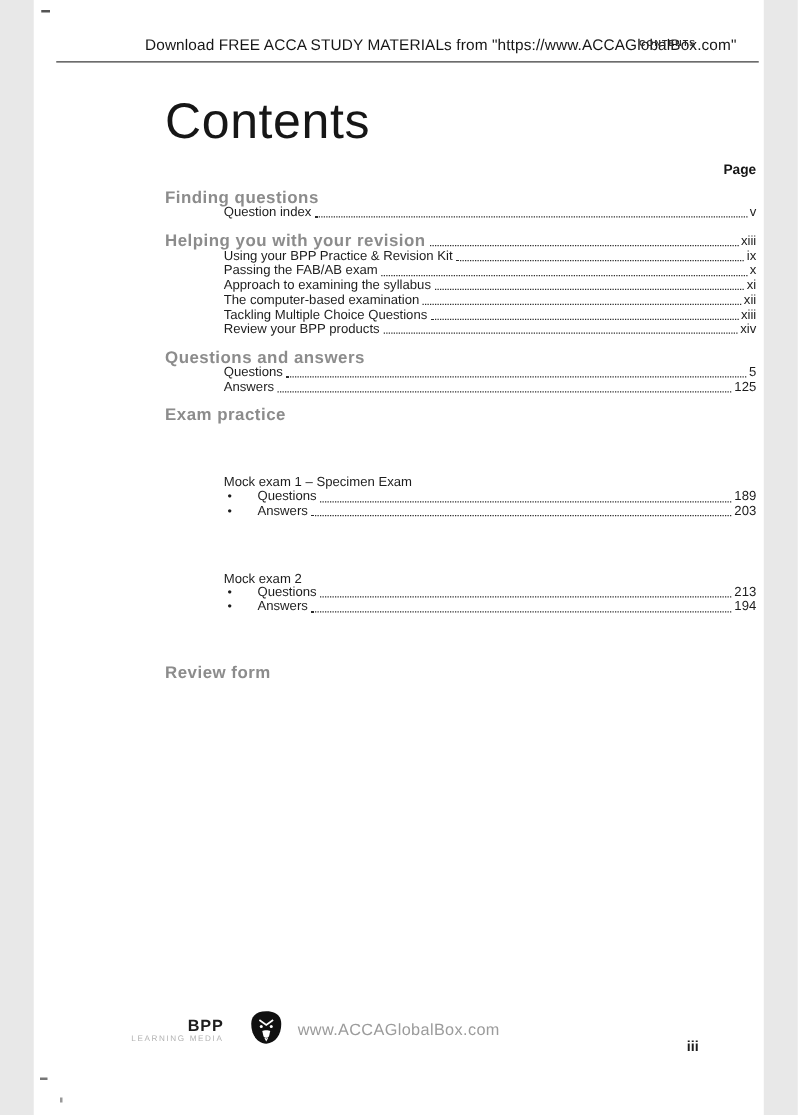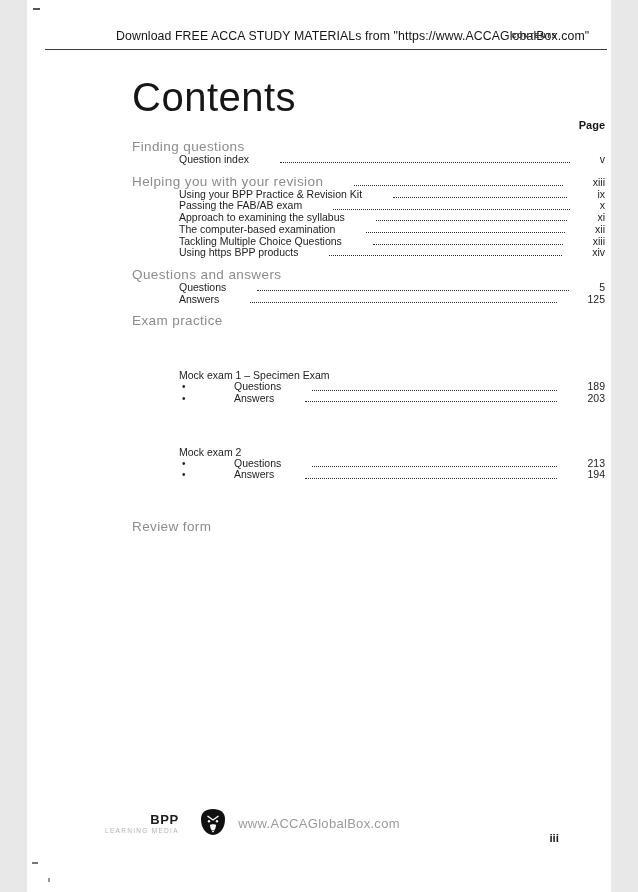--- a/index.html
+++ b/index.html
@@ -55,43 +55,42 @@
     width: 473px;
   }
   .page-title {
     font-size: 40px;
     font-weight: 300;
     letter-spacing: 0.5px;
     line-height: 42px;
     color: #161616;
   }
   .page-col-label {
-    margin-top: 1px;
+    margin-top: 12px;
     text-align: right;
     font-size: 11px;
     font-weight: bold;
     color: #161616;
   }
 
   .toc-section { margin-top: 8px; }
   .section-heading {
     font-size: 13.5px;
-    font-weight: normal;
+    font-weight: bold;
     color: #8c8c8c;
     letter-spacing: 0.4px;
     line-height: 15px;
   }
   .toc-row {
     display: flex;
     align-items: flex-end;
     font-size: 10.5px;
     line-height: 11.7px;
     color: #1d1d1d;
     white-space: nowrap;
-    gap: 28px;
   }
   .toc-row.heading-row { align-items: flex-end; }
   .toc-row.heading-row .section-heading { flex: 0 0 auto; }
   .sub { padding-left: 47px; }
   .bullet-row { padding-left: 50px; }
   .bullet {
     flex: 0 0 24px;
     font-size: 10px;
     color: #1d1d1d;
   }
@@ -199,21 +198,21 @@
         <span class="entry-label">The computer-based examination</span>
         <span class="leader"></span>
         <span class="pagenum">xii</span>
       </div>
       <div class="toc-row sub">
         <span class="entry-label">Tackling Multiple Choice Questions</span>
         <span class="leader"></span>
         <span class="pagenum">xiii</span>
       </div>
       <div class="toc-row sub">
-        <span class="entry-label">Using https BPP products</span>
+        <span class="entry-label">Review your BPP products</span>
         <span class="leader"></span>
         <span class="pagenum">xiv</span>
       </div>
     </section>
 
     <section class="toc-section">
       <div class="section-heading">Questions and answers</div>
       <div class="toc-row sub">
         <span class="entry-label">Questions</span>
         <span class="leader"></span>

